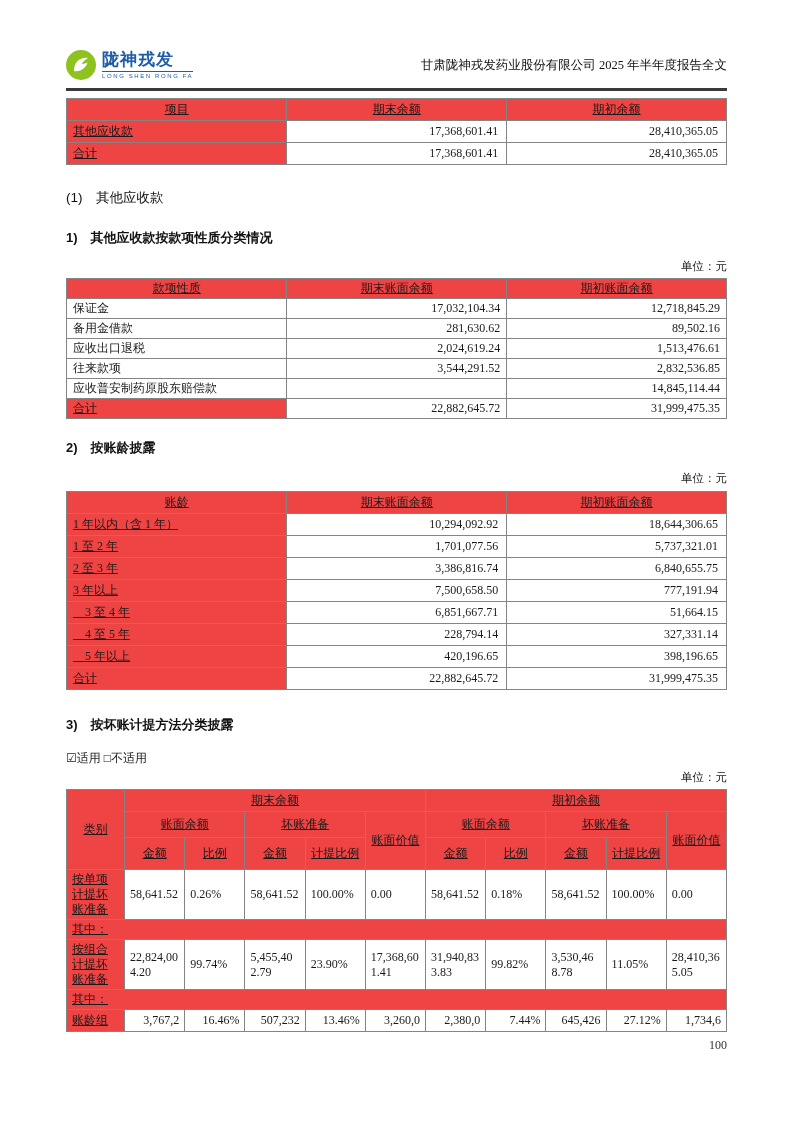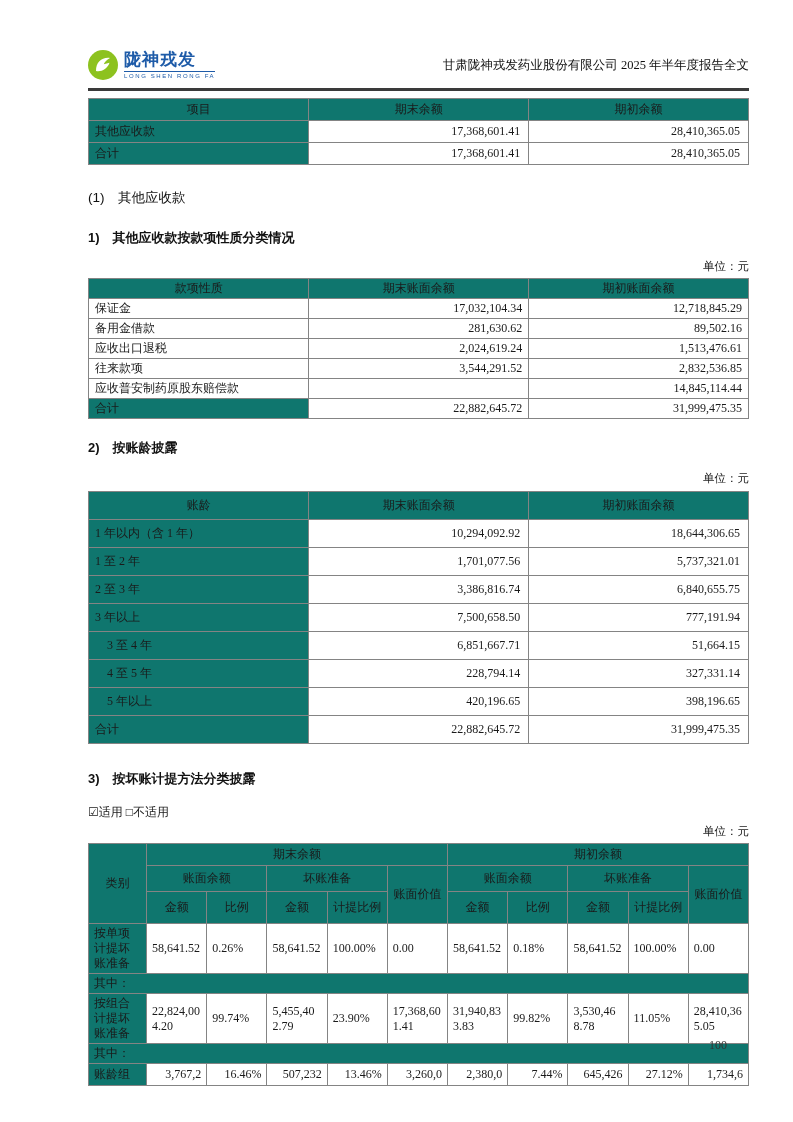--- a/index.html
+++ b/index.html
@@ -2,47 +2,47 @@
 <html><head>
 <meta charset="utf-8">
 <style>
   * { margin:0; padding:0; box-sizing:border-box; }
   body { background:#ffffff; }
   .page {
     position:relative; width:793px; height:1122px; background:#ffffff;
     font-family:"Liberation Serif","DejaVu Serif",serif; color:#1a1a1a;
     overflow:hidden;
   }
-  .content { margin:0 88px; width:661px; }
+  .content { margin:0 66px; width:661px; }
 
   
   .header { margin-top:44px; height:42px; display:flex; justify-content:space-between; align-items:center; }
   .logo { display:flex; align-items:center; gap:6px; }
   .logo-circle { width:30px; height:30px; flex:0 0 30px; }
   .logo-text { display:flex; flex-direction:column; line-height:1; }
   .brand { font-family:"Liberation Sans","DejaVu Sans",sans-serif; font-weight:bold; font-size:17px; color:#1e5ba8; letter-spacing:1px; }
   .brand-sub { font-family:"Liberation Sans","DejaVu Sans",sans-serif; font-size:6px; color:#1e5ba8; letter-spacing:1.6px; margin-top:3px; border-top:1px solid #1e5ba8; padding-top:1px; }
   .doc-title { font-size:12.5px; color:#111; }
   .rule { margin-top:2px; height:3px; background:#3a3a3a; }
 
   
   table { width:100%; border-collapse:collapse; table-layout:fixed; font-size:12px; }
   th, td { border:1px solid #848484; padding:2px 6px; font-weight:normal; vertical-align:middle; }
   th { text-align:center; }
-  .gray { background:#0f766e; }
+  .gray { background:#ef4444;text-decoration:underline; }
   .num { text-align:right; padding-right:8px; }
   .label { text-align:left; }
 
   .t1 { margin-top:7px; }
   .t1 tr { height:22px; }
   .t2 { margin-top:4px; }
   .t2 tr { height:18px; }
   .t2 td, .t2 th { padding:1px 6px; }
   .t3 { margin-top:5px; }
-  .t3 tr { height:28px; }
+  .t3 tr { height:22px; }
 
   
   .sec  { margin-top:24px; font-family:"Liberation Sans","DejaVu Sans",sans-serif; font-weight:normal; font-size:13.5px; color:#111; }
   .sub  { margin-top:22px; font-family:"Liberation Sans","DejaVu Sans",sans-serif; font-weight:bold; font-size:13px; color:#111; }
   .sub2 { margin-top:20px; }
   .sub3 { margin-top:26px; }
   .unit { text-align:right; font-size:11.5px; margin-top:12px; }
   .unit-2 { margin-top:14px; }
   .unit-3 { margin-top:3px; }
   .applicability { margin-top:16px; font-size:12px; }

